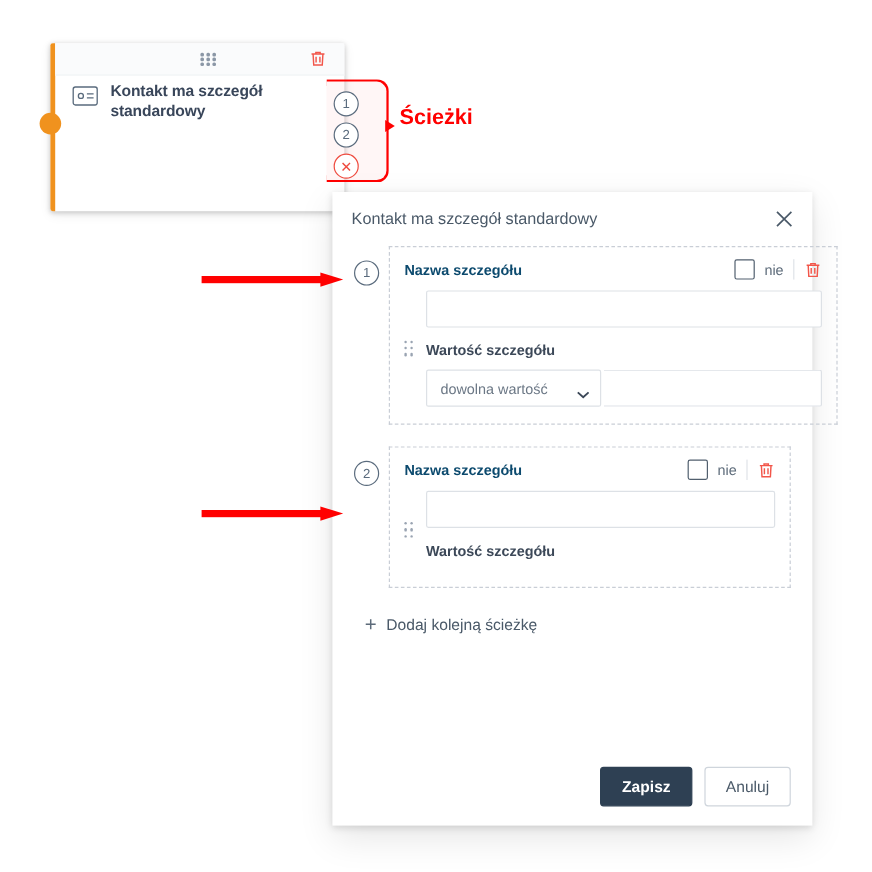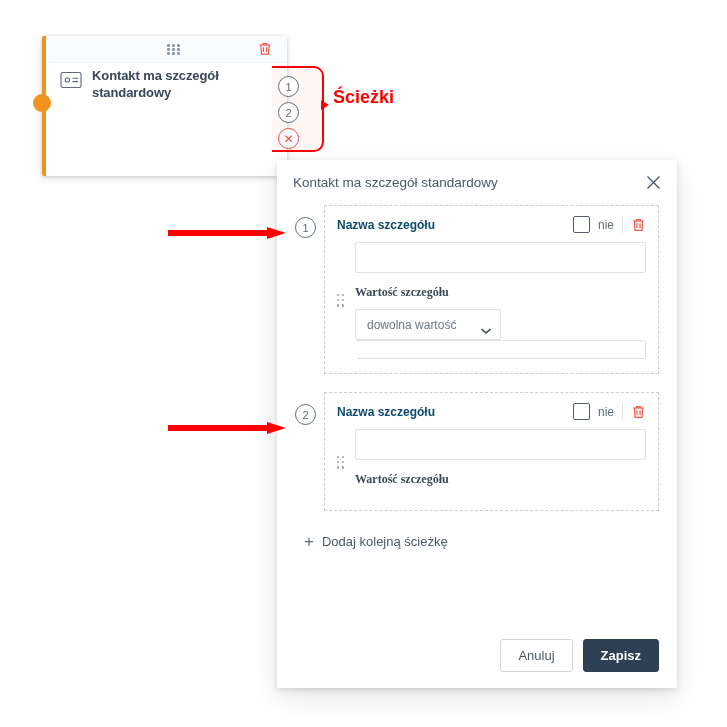--- a/index.html
+++ b/index.html
@@ -325,25 +325,23 @@
     border: 1px solid #dde1e6;
     border-radius: 2px;
     background: #fff;
     margin-bottom: 12px;
   }
   .field-label2 {
     font-size: 12px;
     font-weight: bold;
     color: #3c4858;
     margin-bottom: 9px;
-    font-family: Liberation Serif, serif;
   }
   .select-row {
     display: flex;
-    flex-direction: column;
   }
   .select-box {
     width: 146px;
     height: 31px;
     box-sizing: border-box;
     border: 1px solid #dde1e6;
     border-radius: 2px;
     background: #fff;
     display: flex;
     align-items: center;
@@ -574,16 +572,16 @@
       </div>
     </div>
 
     <div id="add-path">
       <span id="add-path-plus">+</span>
       <span id="add-path-label">Dodaj kolejną ścieżkę</span>
     </div>
   </div>
 
   <div id="modal-footer">
+    <div class="btn" id="btn-save">Zapisz</div>
     <div class="btn" id="btn-cancel">Anuluj</div>
-    <div class="btn" id="btn-save">Zapisz</div>
   </div>
 </div>
 
 </body></html>

